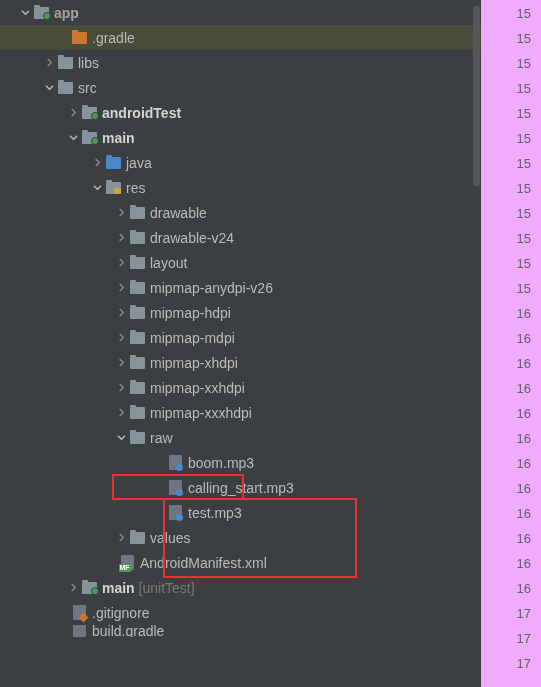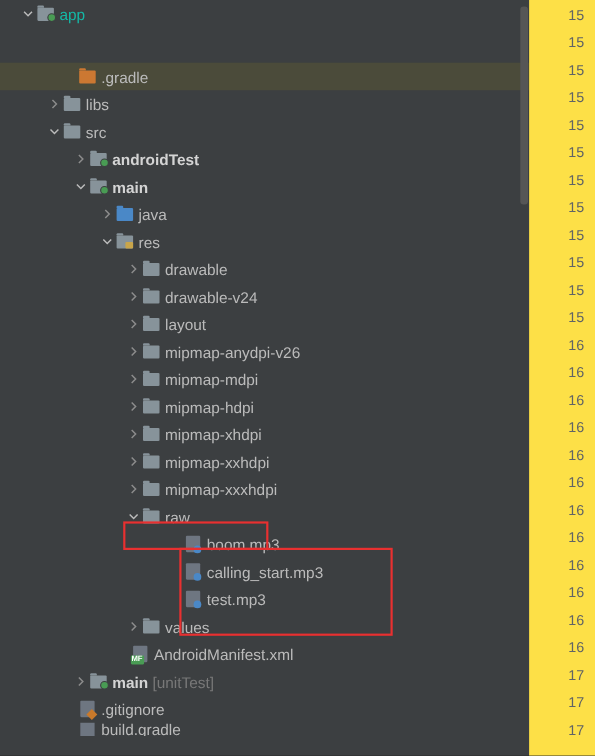--- a/index.html
+++ b/index.html
@@ -21,40 +21,39 @@
   .tree-panel {
     position: relative;
     width: 481px;
     height: 100%;
     background: #3c3f41;
     overflow: hidden;
   }
   .line-panel {
     width: 60px;
     height: 100%;
-    background: #fde047;
+    background: #f0abfc;
     color: #606366;
     font-size: 13px;
     position: relative;
   }
   .line-panel .line {
     position: absolute;
     right: 10px;
     text-align: right;
   }
   .row {
     display: flex;
     align-items: center;
     height: 25px;
     white-space: nowrap;
     position: relative;
   }
   .row.selected {
     background: #4b4b3a;
-    margin-top: 32px;
   }
   .arrow {
     width: 14px;
     flex: 0 0 14px;
     display: inline-flex;
     align-items: center;
     justify-content: center;
     color: #8c8c8c;
     font-size: 10px;
     user-select: none;
@@ -249,22 +248,22 @@
     width: 13px;
     height: 15px;
     background: #6e7681;
     position: relative;
     border-radius: 1px;
   }
   .label {
     color: #bbbbbb;
   }
   .label.bold {
-    font-weight: normal;
-    color: #14b8a6;
+    font-weight: bold;
+    color: #a3a3a3;
   }
   .label.bold2 {
     font-weight: bold;
     color: #d4d4d4;
   }
   .label .suffix {
     color: #787878;
     font-weight: normal;
   }
   .highlight-red-1 {
@@ -461,34 +460,34 @@
     <div class="row">
       <span class="indent" style="width:114px"></span>
       <span class="arrow">
           <svg viewBox="0 0 10 10">
             <path d="M3 1 L7 5 L3 9" fill="none" stroke="#8c8c8c" stroke-width="1.5"></path>
           </svg>
         </span>
       <span class="icon">
           <span class="folder-closed"></span>
         </span>
+      <span class="label">mipmap-hdpi</span>
+    </div>
+
+    <div class="row">
+      <span class="indent" style="width:114px"></span>
+      <span class="arrow">
+          <svg viewBox="0 0 10 10">
+            <path d="M3 1 L7 5 L3 9" fill="none" stroke="#8c8c8c" stroke-width="1.5"></path>
+          </svg>
+        </span>
+      <span class="icon">
+          <span class="folder-closed"></span>
+        </span>
       <span class="label">mipmap-mdpi</span>
-    </div>
-
-    <div class="row">
-      <span class="indent" style="width:114px"></span>
-      <span class="arrow">
-          <svg viewBox="0 0 10 10">
-            <path d="M3 1 L7 5 L3 9" fill="none" stroke="#8c8c8c" stroke-width="1.5"></path>
-          </svg>
-        </span>
-      <span class="icon">
-          <span class="folder-closed"></span>
-        </span>
-      <span class="label">mipmap-hdpi</span>
     </div>
 
     <div class="row">
       <span class="indent" style="width:114px"></span>
       <span class="arrow">
           <svg viewBox="0 0 10 10">
             <path d="M3 1 L7 5 L3 9" fill="none" stroke="#8c8c8c" stroke-width="1.5"></path>
           </svg>
         </span>
       <span class="icon">

